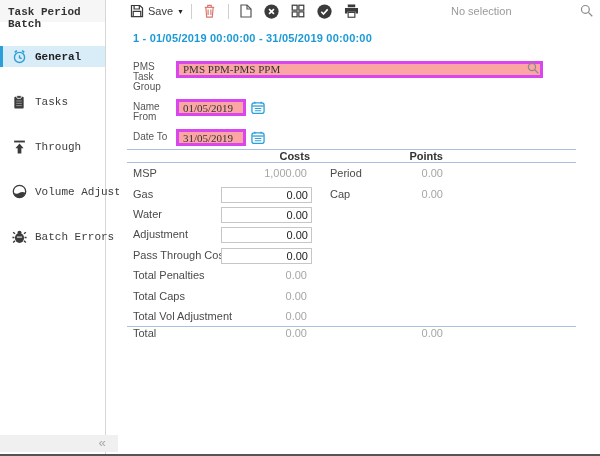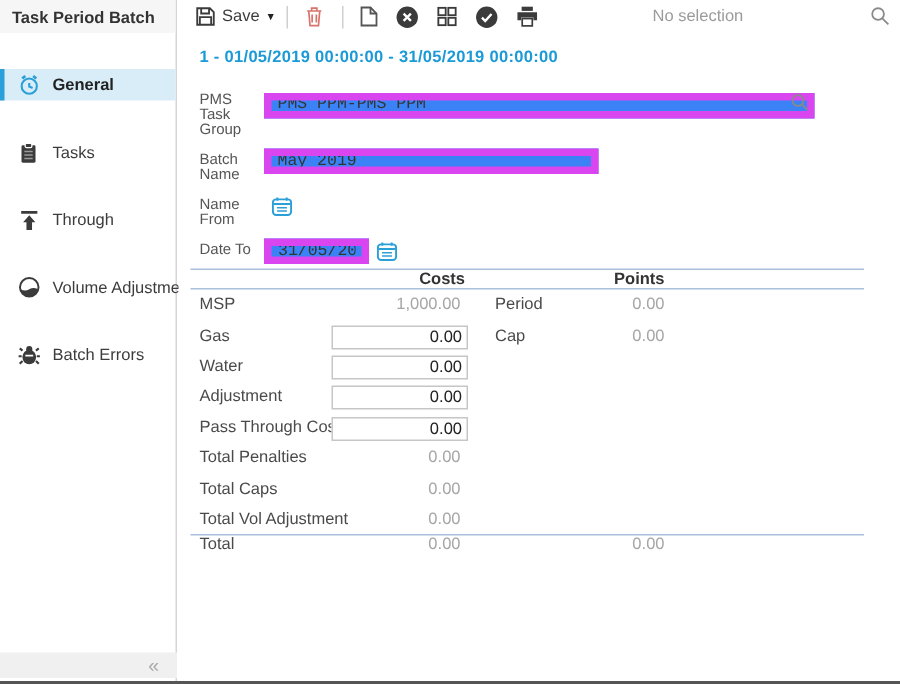--- a/index.html
+++ b/index.html
@@ -2,22 +2,22 @@
 <html><head>
 <meta charset="utf-8">
 <style>
   * { margin:0; padding:0; box-sizing:border-box; }
   html,body { background:#fff; }
   .app {
     position:relative; width:600px; height:456px; overflow:hidden;
     font-family:"Liberation Sans", sans-serif; background:#fff; color:#333;
   }
   
-  .sidebar { position:absolute; left:0; top:0; width:118px; height:454px;
-    border-right:1px solid #d6d6d6; background:#fff; }
+  .sidebar { position:absolute; left:0; top:0; width:106px; height:454px;
+    border-right:1px solid #d6d6d6; background:#fff;font-family:Liberation Mono, monospace; }
   .sidebar-header { height:22px; background:#f6f6f6; font-size:11px; font-weight:bold;
     color:#333; padding:6px 8px 0 8px; }
   .sidebar-item { height:21px; display:flex; align-items:center; padding-left:8px;
     border-left:3px solid transparent; cursor:default;margin-top:24px; }
   .sidebar-item.selected { background:#d9edf8; border-left:3px solid #2b9fd8; }
   .sidebar-item .s-icon { width:16px; height:16px; margin-right:8px; display:flex;
     align-items:center; justify-content:center; flex:0 0 16px; }
   .sidebar-item .s-label { font-size:11px; color:#3c3c3c; white-space:nowrap; }
   .sidebar-item.selected .s-label { font-weight:bold; color:#222; }
   .sidebar-footer { position:absolute; left:0; bottom:2px; width:118px; height:17px;
@@ -25,32 +25,32 @@
     padding-right:12px; }
   .collapse-glyph { font-size:13px; color:#a9a9a9; line-height:1; cursor:pointer; }
   
   .main { position:absolute; left:119px; top:0; width:481px; height:454px; background:#fff; }
   .toolbar { position:relative; height:22px; display:flex; align-items:center; padding-left:11px; }
   .tb-btn { display:flex; align-items:center; margin-right:12px; cursor:pointer; }
   .save-group { display:flex; align-items:center; margin-right:7px; cursor:pointer; }
   .save-label { font-size:11px; color:#3b3b3b; margin:0 4px 0 4px; }
   .caret { font-size:7px; color:#222; }
   .tb-sep { width:1px; height:15px; background:#cfcfcf; margin-right:11px; }
-  .status-text { position:absolute; left:316px; top:5px; font-size:11px; color:#9a9a9a; }
+  .status-text { position:absolute; left:332px; top:5px; font-size:11px; color:#9a9a9a; }
   .tb-search { position:absolute; right:7px; top:4px; cursor:pointer; }
   
   .record-header { margin:10px 0 0 14px; font-size:11px; font-weight:bold;
     color:#1b9ad6; letter-spacing:0.2px; }
   
   .form { margin-top:15px; padding-left:14px; }
   .form-row { display:flex; align-items:flex-start; margin-bottom:7px; }
   .form-row:last-child { margin-bottom:0; }
   .form-label { flex:0 0 43px; font-size:10px; color:#555; line-height:10px; padding-top:3px; }
-  .input-blue { background:#3b82f6; border:5px solid #d946ef; height:17px; font-size:11px;
-    color:#333; padding:0 4px; font-family:Liberation Mono, monospace; outline:none; }
+  .input-blue { background:#fca5a5; border:3px solid #d946ef; height:17px; font-size:11px;
+    color:#333; padding:0 4px; font-family:Liberation Serif, serif; outline:none; }
   .pms-wrap { position:relative; }
   .pms-wrap .in-search { position:absolute; right:4px; top:3px; }
   .w-pms { width:367px; padding-right:20px; }
   .w-batch { width:223px; }
   .w-date { width:70px; }
   .cal-btn { margin-left:5px; margin-top:2px; cursor:pointer; display:inline-flex; }
   
   .sep { height:1px; background:#a9c0de; margin-left:8px; width:449px; }
   .sep-top { margin-top:3px; }
   .costs-header { display:flex; align-items:center; height:12px; margin-left:14px; }
@@ -226,25 +226,22 @@
           <input class="input-blue w-pms" value="PMS PPM-PMS PPM" style="">
           <span class="in-search">
             <svg width="12" height="12" viewBox="0 0 14 14" fill="none" stroke="#8a8a8a" stroke-width="1.4">
               <circle cx="5.8" cy="5.8" r="4.2"></circle>
                 <path d="M9 9 L13.2 13.2"></path>
             </svg>
           </span>
         </div>
       </div>
       <div class="form-row">
-        <div class="form-label">Batch Name</div>
-        <input class="input-blue w-batch" value="May 2019" style="">
-      </div>
-      <div class="form-row">
         <div class="form-label">Name From</div>
+        <input class="input-blue w-date" value="01/05/2019" style="">
         <span class="cal-btn">
           <svg width="14" height="13" viewBox="0 0 16 15" fill="none" stroke="#2b9fd8" stroke-width="1.5">
             <rect x="1" y="2.2" width="14" height="12" rx="2.5"></rect>
             <path d="M1.4 5.8 h13.2"></path>
               <path d="M4.4 0.8 v2.4 M11.6 0.8 v2.4"></path>
             <path d="M4.2 8.6 h7.6 M4.2 11.2 h7.6" stroke-width="1.2"></path>
           </svg>
         </span>
       </div>
       <div class="form-row">

